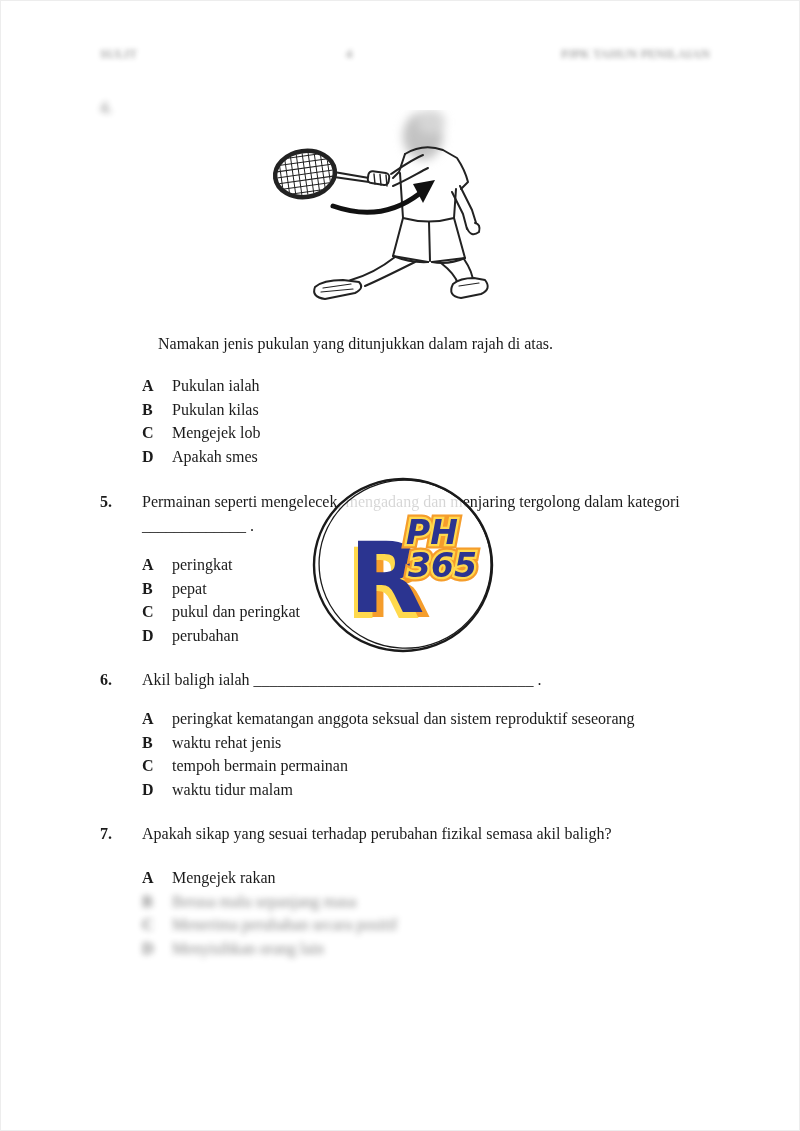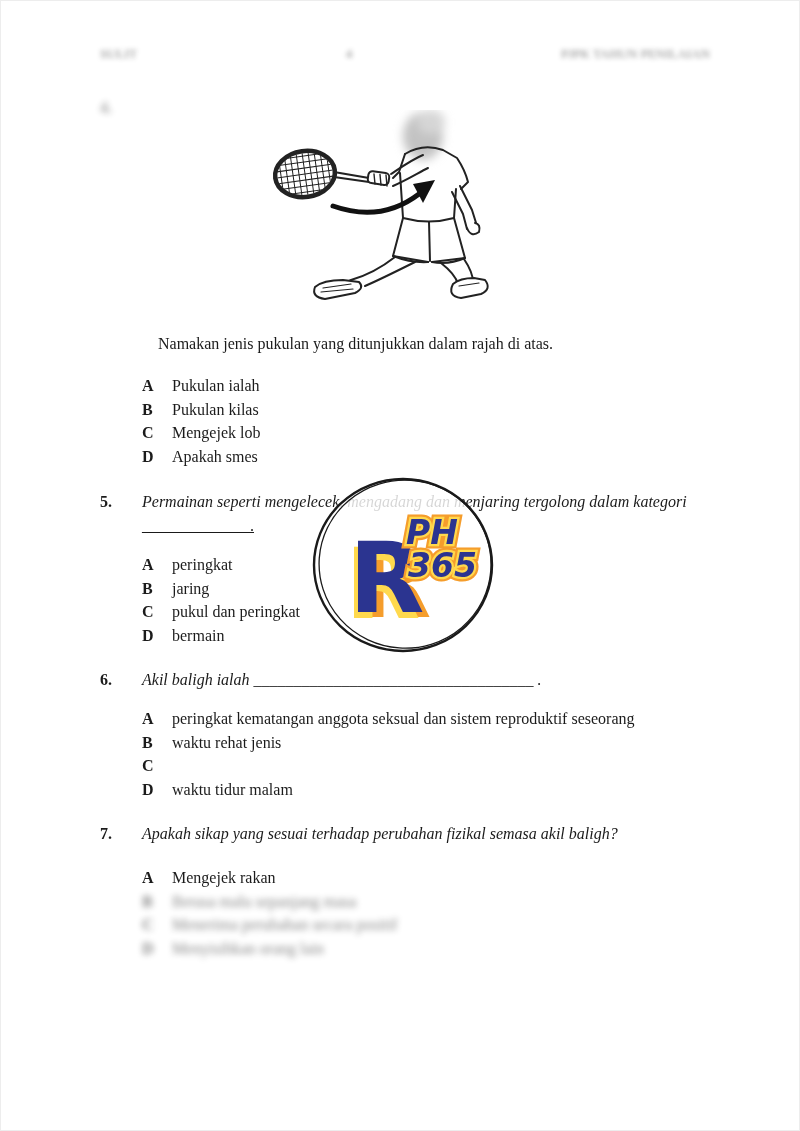--- a/index.html
+++ b/index.html
@@ -11,25 +11,25 @@
   .page-edge{position:absolute;inset:0;box-shadow:inset 0 0 0 1px #ededed;pointer-events:none;}
   
   .header{position:absolute;top:46px;left:100px;width:610px;display:flex;justify-content:space-between;font-size:13px;}
   .blur-head{filter:blur(2.6px);opacity:.55;}
   .blur-faint{filter:blur(3px);opacity:.4;}
   .blur-opt{filter:blur(3px);opacity:.55;}
   
   .qblock{position:absolute;left:100px;width:620px;line-height:23.5px;}
   .qrow{display:flex;}
   .qnum{width:42px;font-weight:bold;flex:0 0 42px;}
-  .qtext{flex:1;font-style:italic;}
+  .qtext{flex:1;}
   .opts{position:absolute;left:142px;line-height:23.5px;}
   .opt{display:flex;}
   .optletter{width:30px;flex:0 0 30px;font-weight:bold;}
-  .blankline{letter-spacing:0px;text-decoration:underline;}
+  .blankline{letter-spacing:0px;}
   
   .figure{position:absolute;left:253px;top:110px;width:245px;height:200px;}
   
   .watermark{position:absolute;left:311px;top:477px;width:184px;height:176px;z-index:5;}
 </style>
 </head>
 <body>
 
 <div class="page-edge"></div>
 
@@ -149,29 +149,29 @@
     <span class="blankline">_____________ .</span>
   </div>
 </div>
 <div class="opts" style="top:553px;">
   <div class="opt">
     <span class="optletter">A</span>
     <span>peringkat</span>
   </div>
   <div class="opt">
     <span class="optletter">B</span>
-    <span>jaring</span>
+    <span>pepat</span>
   </div>
   <div class="opt">
     <span class="optletter">C</span>
     <span>pukul dan peringkat</span>
   </div>
   <div class="opt">
     <span class="optletter">D</span>
-    <span>bermain</span>
+    <span>perubahan</span>
   </div>
 </div>
 
 <div class="watermark">
   <svg width="184" height="176" viewBox="0 0 184 176">
     <ellipse cx="92" cy="88" rx="89" ry="86" fill="rgba(255,255,255,0.82)" stroke="#1a1a1a" stroke-width="2.4"></ellipse>
     <ellipse cx="94" cy="87" rx="86" ry="84" fill="none" stroke="#1a1a1a" stroke-width="1.3" transform="rotate(4 92 88)"></ellipse>
     <g font-family="'DejaVu Sans', sans-serif" font-weight="bold">
 
       <text x="38" y="135" font-size="98" fill="#f59d2c" transform="translate(7,5)">R</text>
@@ -203,20 +203,21 @@
   <div class="opt">
     <span class="optletter">A</span>
     <span>peringkat kematangan anggota seksual dan sistem reproduktif seseorang</span>
   </div>
   <div class="opt">
     <span class="optletter">B</span>
     <span>waktu rehat jenis</span>
   </div>
   <div class="opt">
     <span class="optletter">C</span>
+    <span>tempoh bermain permainan</span>
   </div>
   <div class="opt">
     <span class="optletter">D</span>
     <span>waktu tidur malam</span>
   </div>
 </div>
 
 <div class="qblock" style="top:822px;">
   <div class="qrow">
     <span class="qnum">7.</span>

